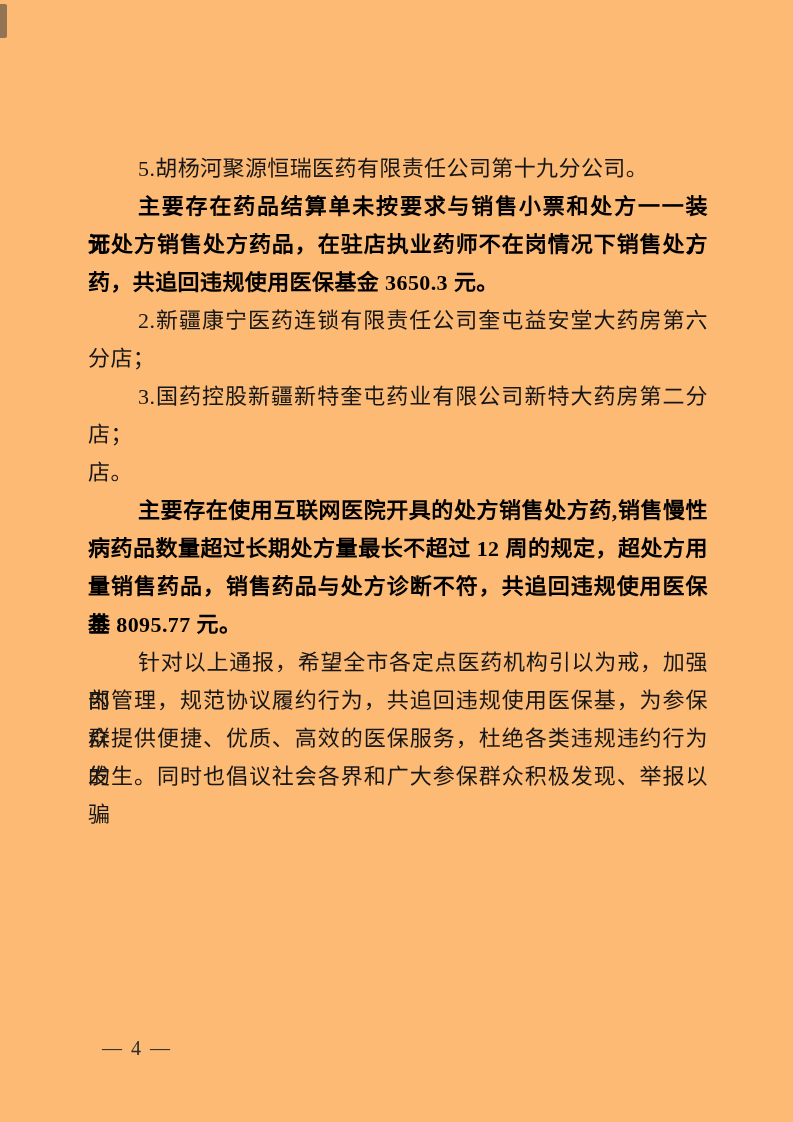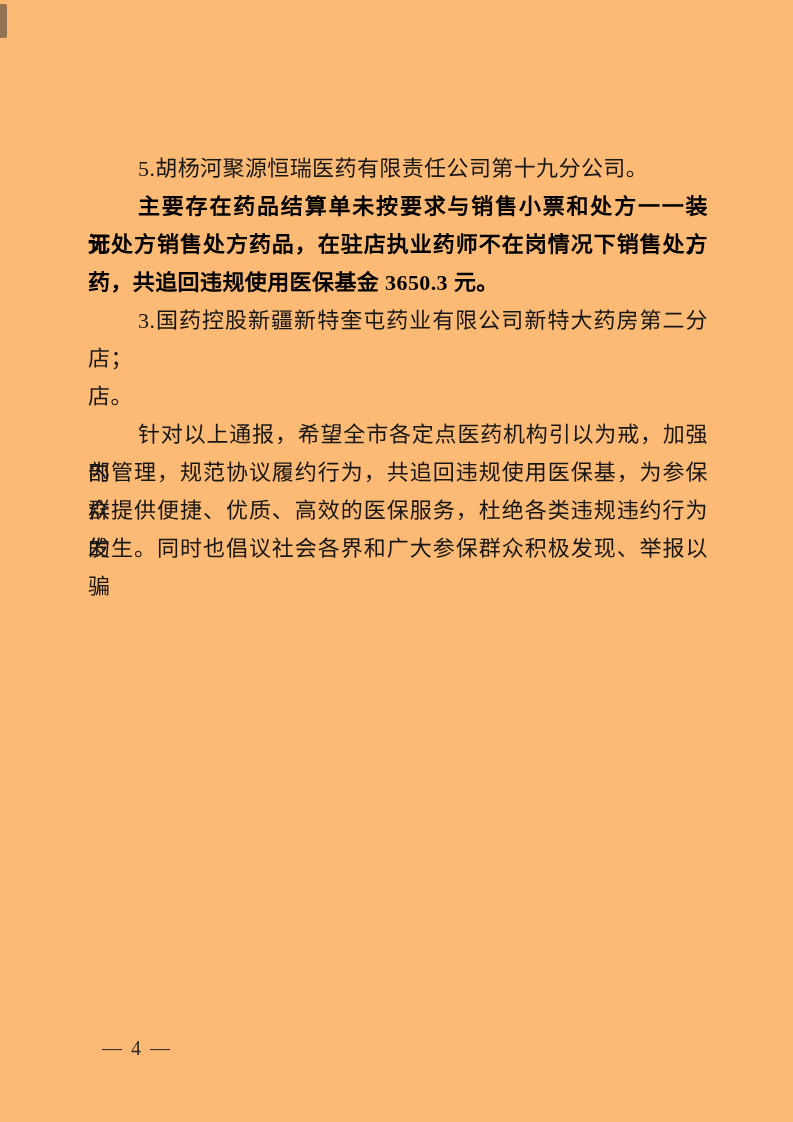--- a/index.html
+++ b/index.html
@@ -74,25 +74,35 @@
 
   <div class="para regular">
         <div class="line indent">5.胡杨河聚源恒瑞医药有限责任公司第十九分公司。</div>
       </div>
       <div class="para bold">
         <div class="line indent fill">主要存在药品结算单未按要求与销售小票和处方一一装订，</div>
         <div class="line fill">无处方销售处方药品，在驻店执业药师不在岗情况下销售处方</div>
         <div class="line">药，共追回违规使用医保基金 3650.3 元。</div>
       </div>
       <div class="para regular">
+        <div class="line indent fill">2.新疆康宁医药连锁有限责任公司奎屯益安堂大药房第六</div>
+        <div class="line">分店；</div>
+      </div>
+      <div class="para regular">
         <div class="line indent fill">3.国药控股新疆新特奎屯药业有限公司新特大药房第二分</div>
         <div class="line">店；</div>
       </div>
       <div class="para regular">
         <div class="line">店。</div>
+      </div>
+      <div class="para bold">
+        <div class="line indent fill">主要存在使用互联网医院开具的处方销售处方药,销售慢性</div>
+        <div class="line fill">病药品数量超过长期处方量最长不超过 12 周的规定，超处方用</div>
+        <div class="line fill">量销售药品，销售药品与处方诊断不符，共追回违规使用医保基</div>
+        <div class="line">金 8095.77 元。</div>
       </div>
       <div class="para regular">
         <div class="line indent fill">针对以上通报，希望全市各定点医药机构引以为戒，加强内</div>
         <div class="line fill">部管理，规范协议履约行为，共追回违规使用医保基，为参保群</div>
         <div class="line fill">众提供便捷、优质、高效的医保服务，杜绝各类违规违约行为的</div>
         <div class="line fill">发生。同时也倡议社会各界和广大参保群众积极发现、举报以骗</div>
       </div>
     </div>
 
   <div class="footer-pageno">— 4 —</div>

